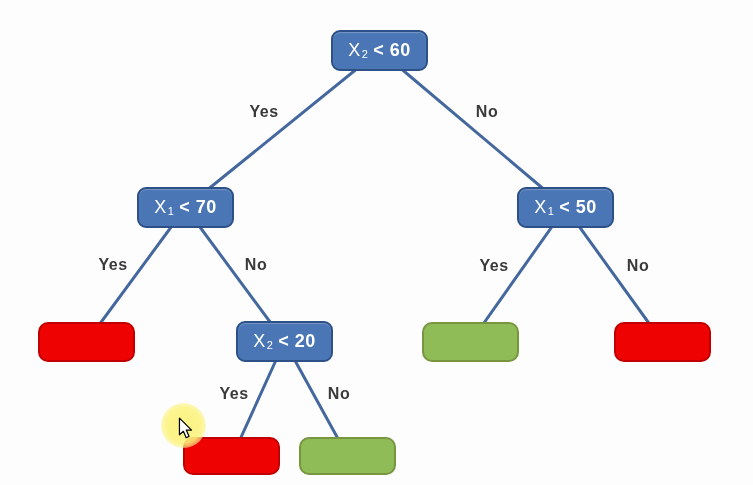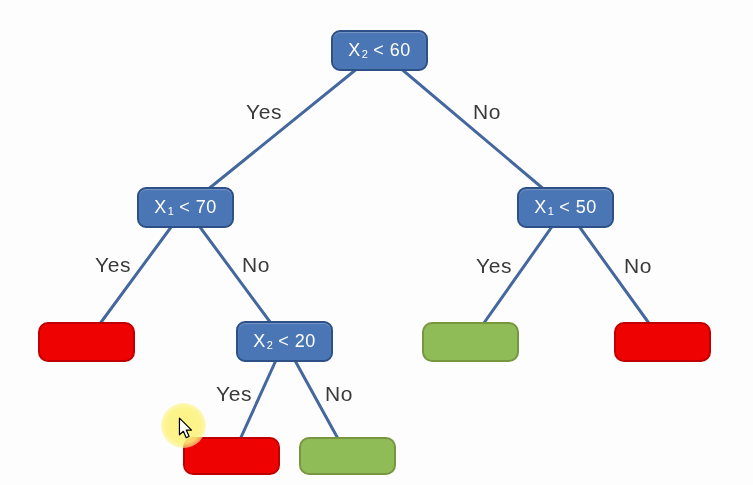--- a/index.html
+++ b/index.html
@@ -9,37 +9,37 @@
     font-family: "Liberation Sans", sans-serif;
     position:relative; overflow:hidden;
   }
   .stage { position:absolute; inset:0; }
   .edges-svg { position:absolute; left:0; top:0; z-index:1; }
   .edge-line { stroke: var(--edge-line, #44689e); stroke-width:3; stroke-linecap:round; }
 
   .edge-label {
     position:absolute; z-index:2;
     transform:translate(-50%,-50%);
-    font-size:21px; font-weight:400;
+    font-size:16px; font-weight:700;
     color: var(--label-text, #3a3a3a);
     letter-spacing:0.5px; white-space:nowrap;
   }
 
   .decision-node {
     position:absolute; z-index:3;
     width:97px; height:41px; box-sizing:border-box;
     background: var(--node-fill, #4a76b5);
     border:2.5px solid var(--node-border, #2d5186);
     border-radius:9px;
     display:flex; align-items:center; justify-content:center;
     color:#ffffff; font-size:18px; letter-spacing:0.5px;
     box-shadow: inset 0 1px 1px rgba(255,255,255,0.25);
   }
   .decision-node sub { font-size:11px; line-height:0; margin:6px 1px 0 1px; }
-  .decision-node .cond { margin-left:4px; white-space:pre; }
+  .decision-node .cond { margin-left:4px; white-space:pre;font-weight:bold; }
 
   .leaf {
     position:absolute; z-index:3;
     width:97px; height:40px; box-sizing:border-box;
     border-radius:10px;
   }
   .leaf.small { height:38px; }
   .leaf[data-color="red"]   { background: var(--leaf-red-fill, #ee0202);  border:2.5px solid var(--leaf-red-border, #c00000); }
   .leaf[data-color="green"] { background: var(--leaf-green-fill, #90bc58); border:2.5px solid var(--leaf-green-border, #78963f); }
 

